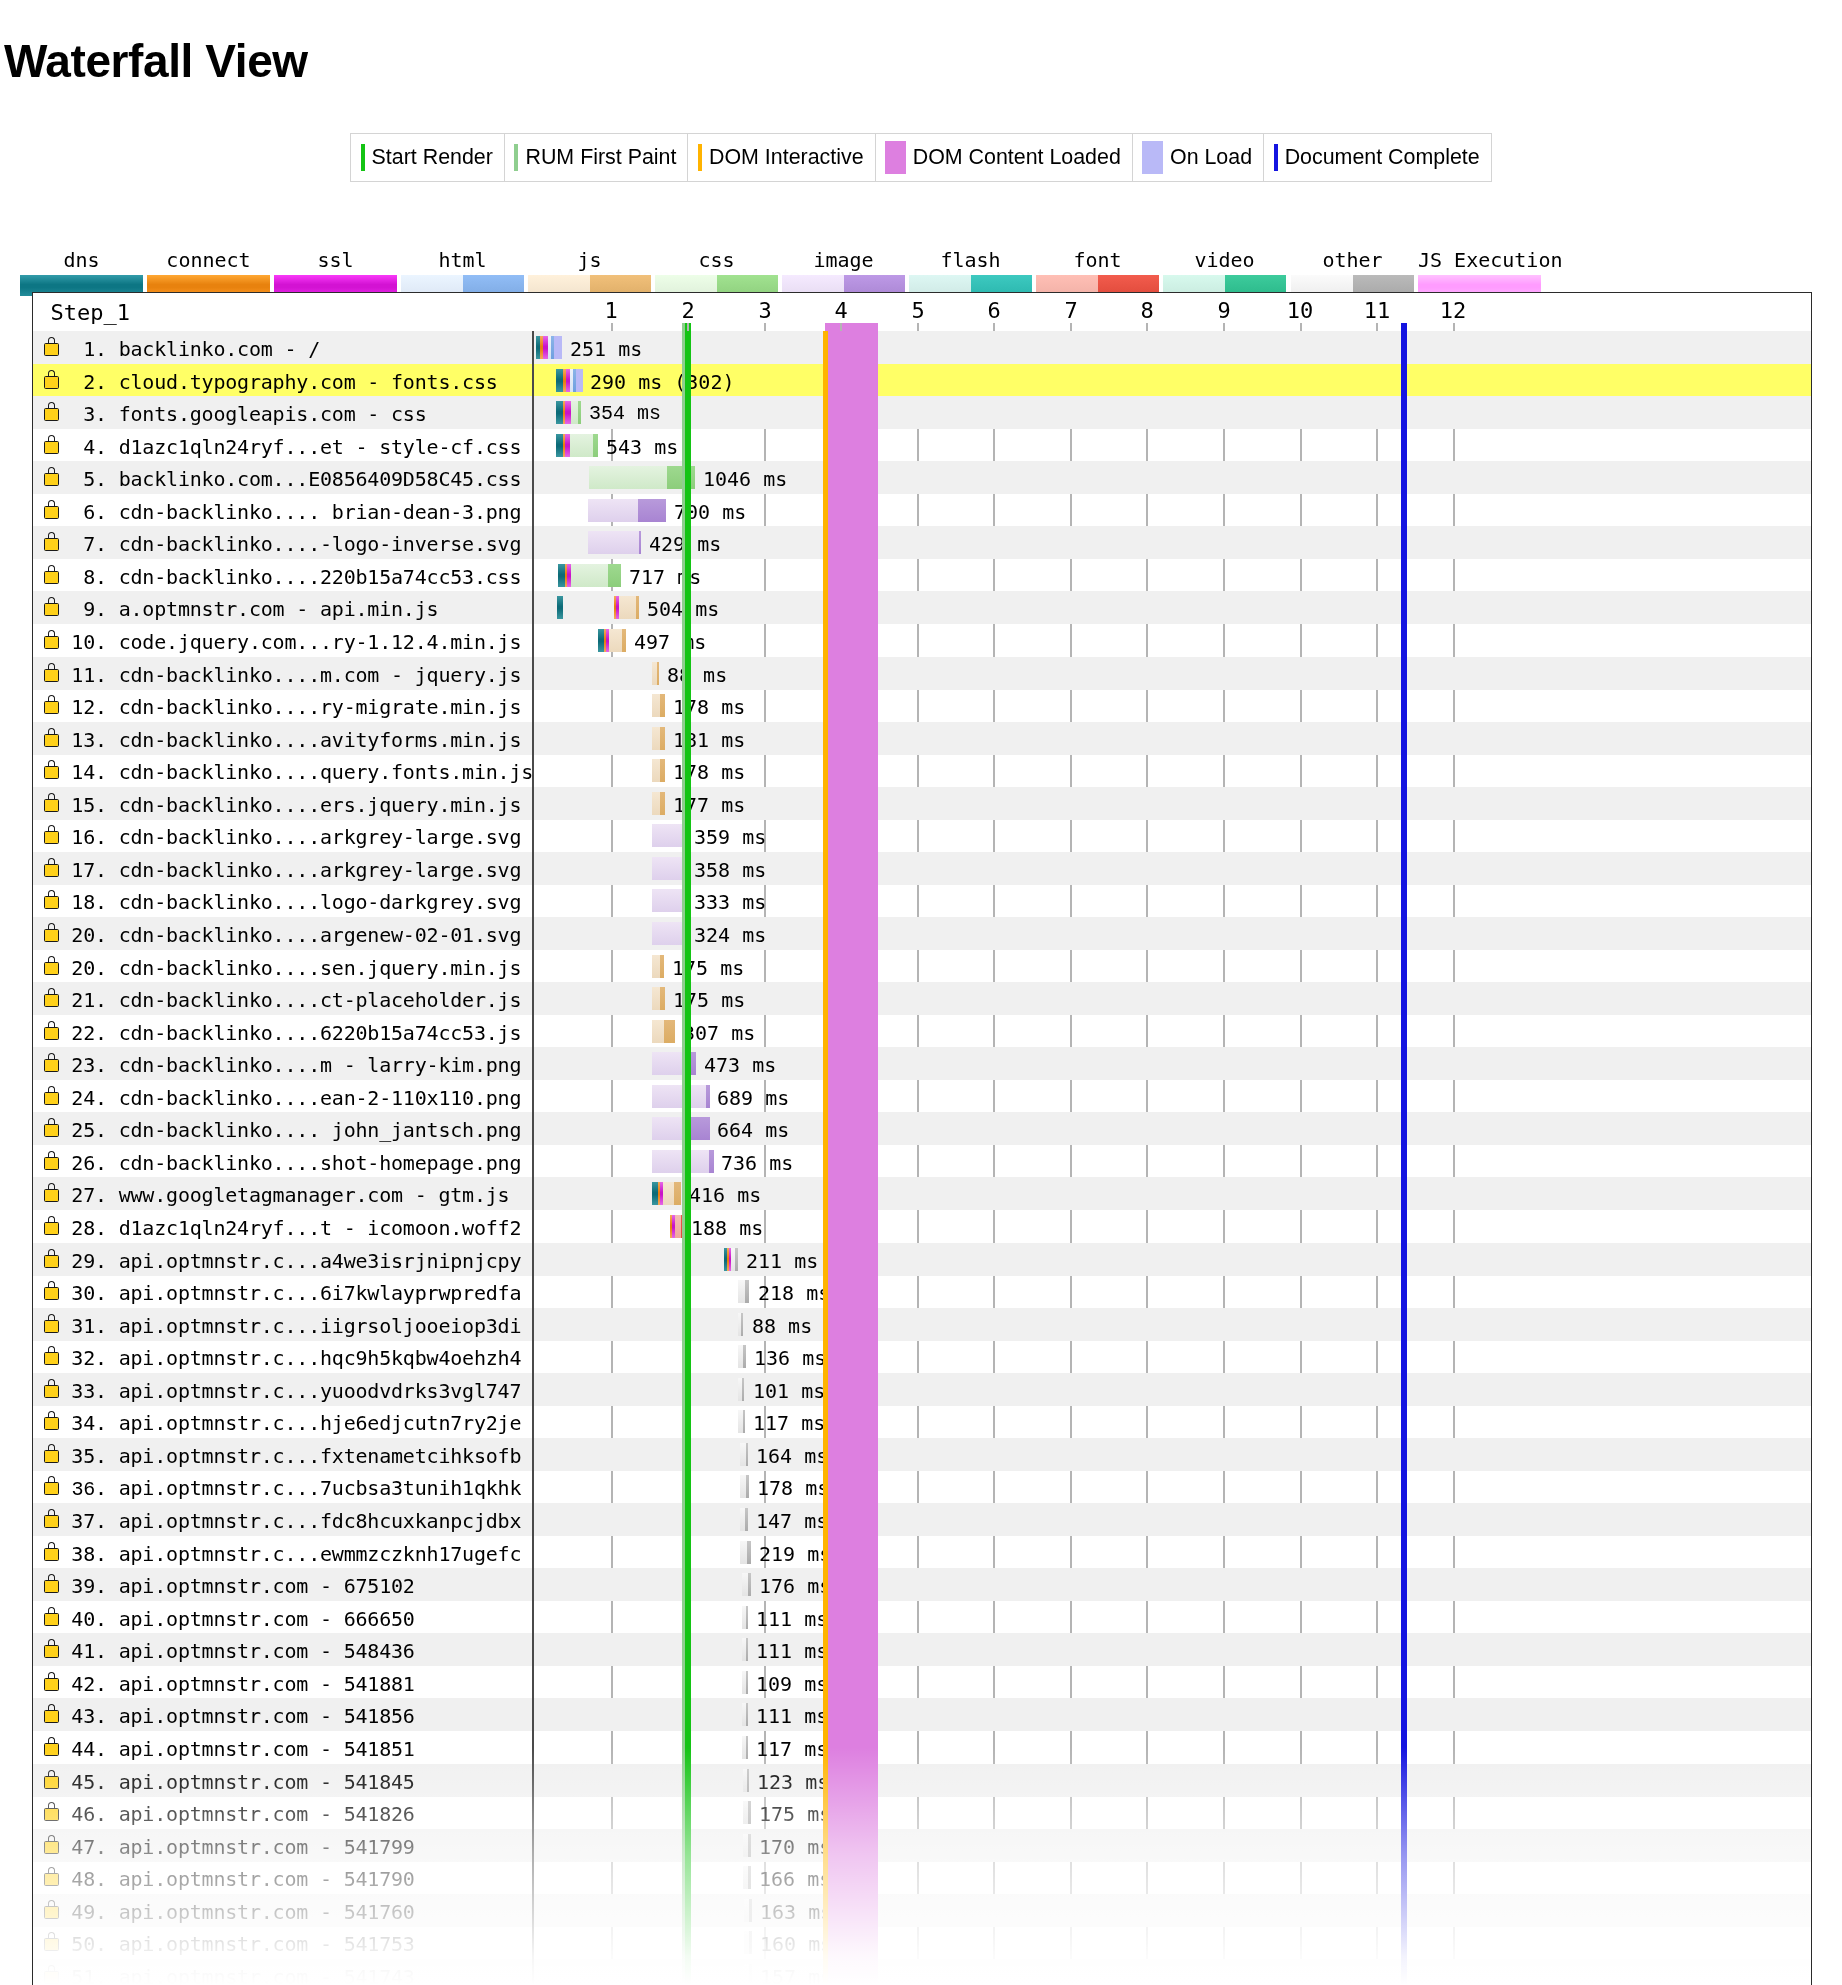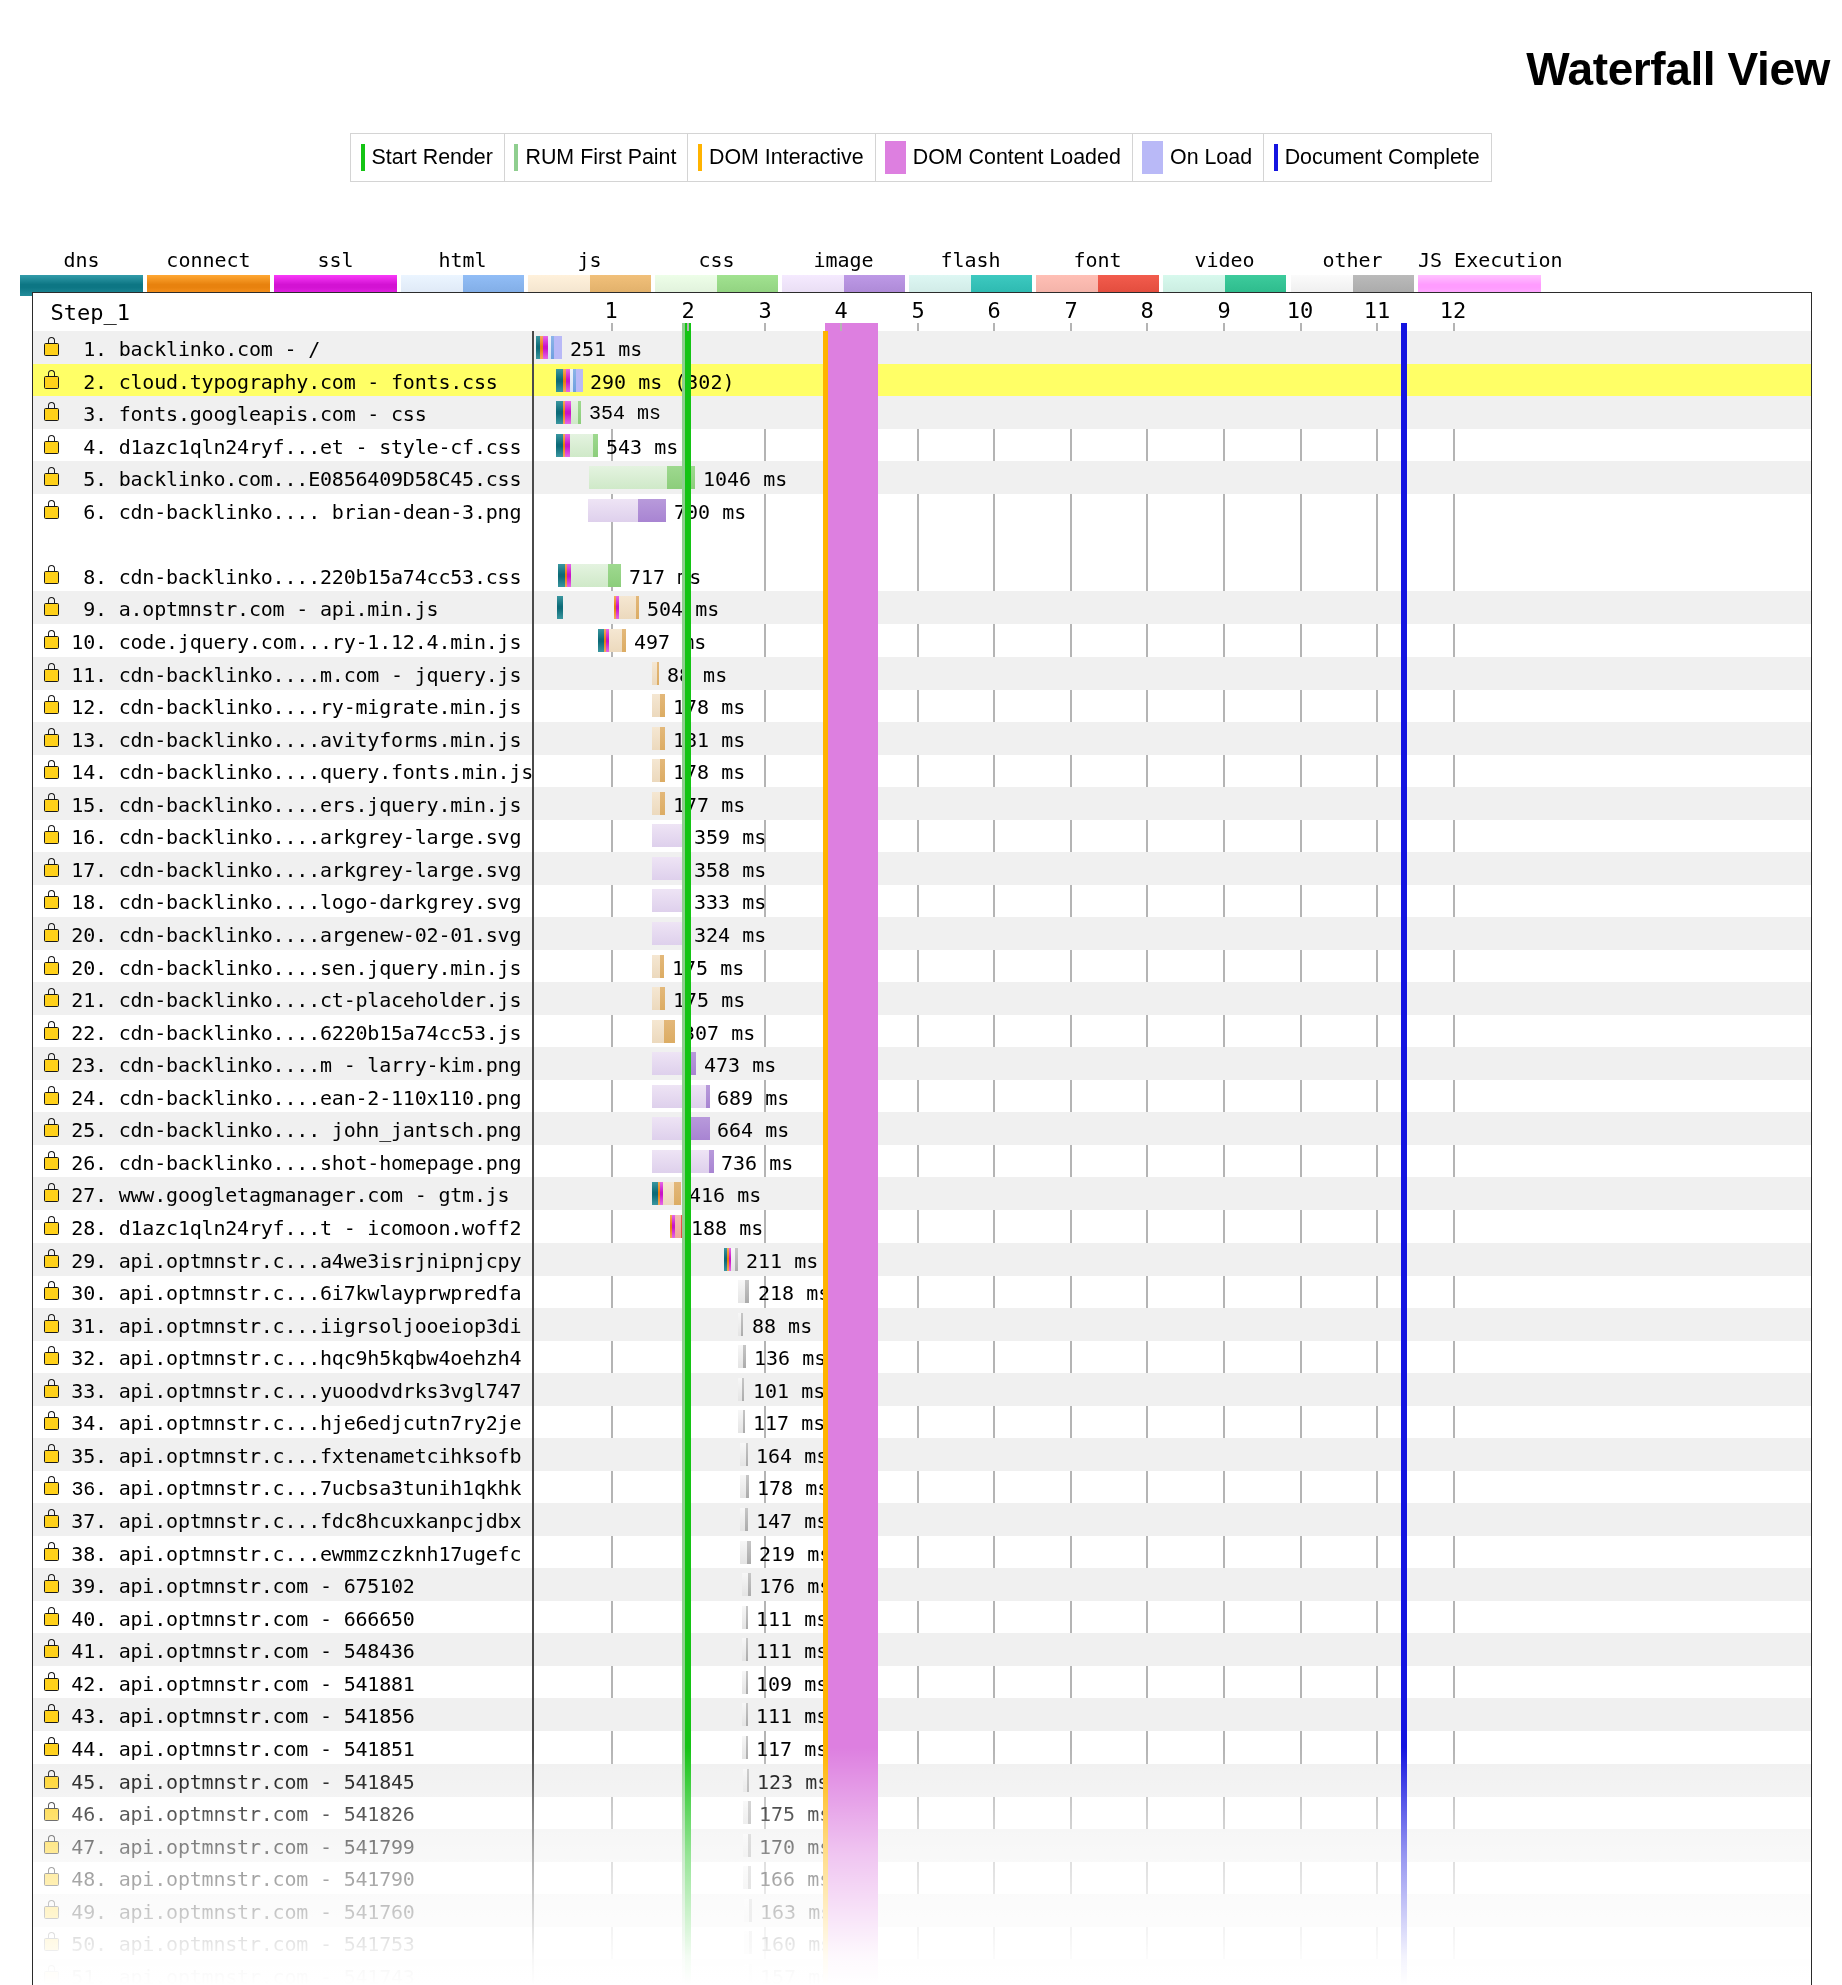--- a/index.html
+++ b/index.html
@@ -10,27 +10,27 @@
   body {
     width: 1842px;
     height: 1985px;
     font-family: "DejaVu Sans", sans-serif;
     overflow: hidden;
     position: relative;
   }
 
   
   #page-title {
-    text-align: right;
+    text-align: left;
     font-family: "Liberation Sans", sans-serif;
     font-weight: bold;
     font-size: 46px;
     color: #000;
     letter-spacing: -0.4px;
-    margin: 12px;
+    margin: 4px;
     padding-top: 30px;
     height: 56px;
     box-sizing: border-box;
   }
 
   
   #milestone-legend {
     position: absolute;
     left: 350px;
     top: 133px;
@@ -506,20 +506,32 @@
           <span class="shackle"></span>
           <span class="body"></span>
         </span>
         <span class="row-label"><span class="num" style="width: 30px;">6</span>. <span>cdn-backlinko.... brian-dean-3.png</span></span>
         <div class="bar-wrap" style="left: 555px;">
           <span class="seg ttfb-image" style="width: 50px;"></span>
           <span class="seg dl-image" style="width: 28px;"></span>
         </div>
         <span class="bar-time" style="left: 641px;">700 ms</span>
       </div>
+      <div class="row alt" style="top: 195px;">
+        <span class="lock-icon">
+          <span class="shackle"></span>
+          <span class="body"></span>
+        </span>
+        <span class="row-label"><span class="num" style="width: 30px;">7</span>. <span>cdn-backlinko....-logo-inverse.svg</span></span>
+        <div class="bar-wrap" style="left: 555px;">
+          <span class="seg ttfb-image" style="width: 51px;"></span>
+          <span class="seg dl-image" style="width: 2.4px;"></span>
+        </div>
+        <span class="bar-time" style="left: 616px;">429 ms</span>
+      </div>
       <div class="row" style="top: 228px;">
         <span class="lock-icon">
           <span class="shackle"></span>
           <span class="body"></span>
         </span>
         <span class="row-label"><span class="num" style="width: 30px;">8</span>. <span>cdn-backlinko....220b15a74cc53.css</span></span>
         <div class="bar-wrap" style="left: 525px;">
           <span class="seg dns" style="width: 6.5px;"></span>
           <span class="seg connect" style="width: 2.4px;"></span>
           <span class="seg ssl" style="width: 4.2px;"></span>

